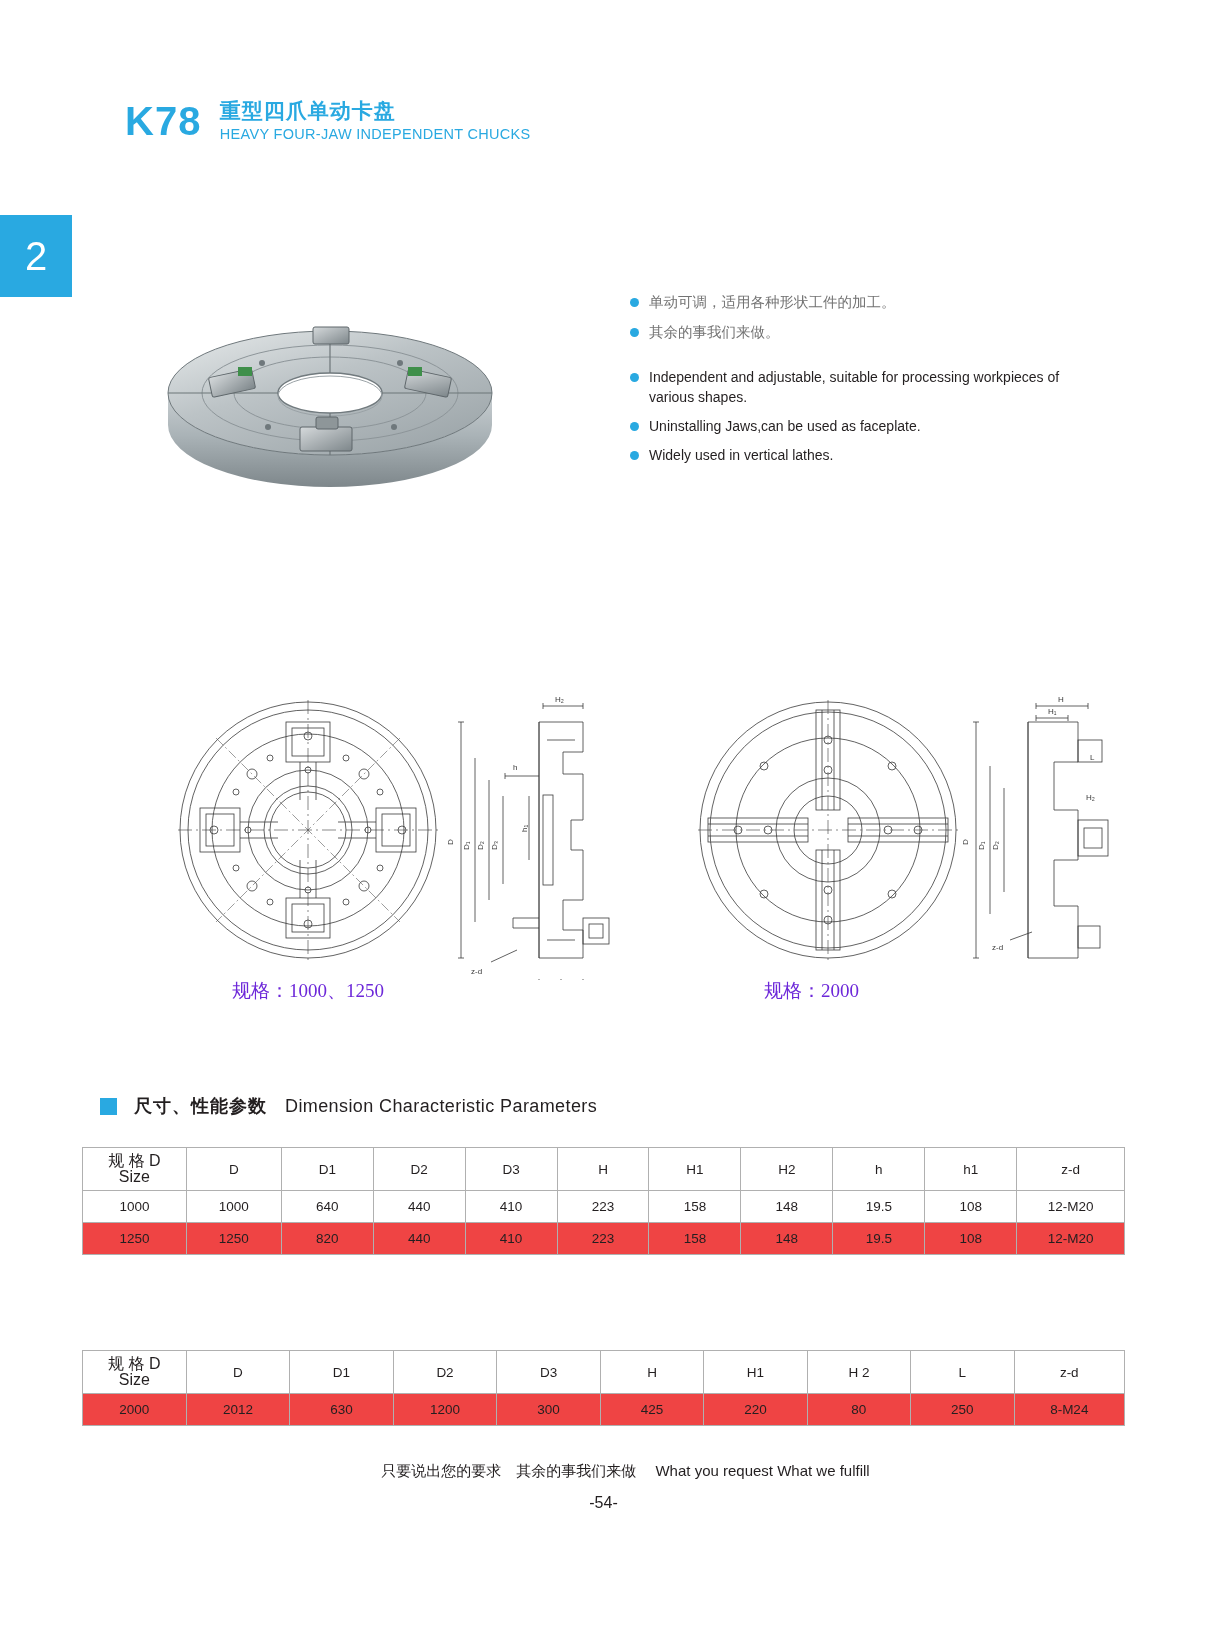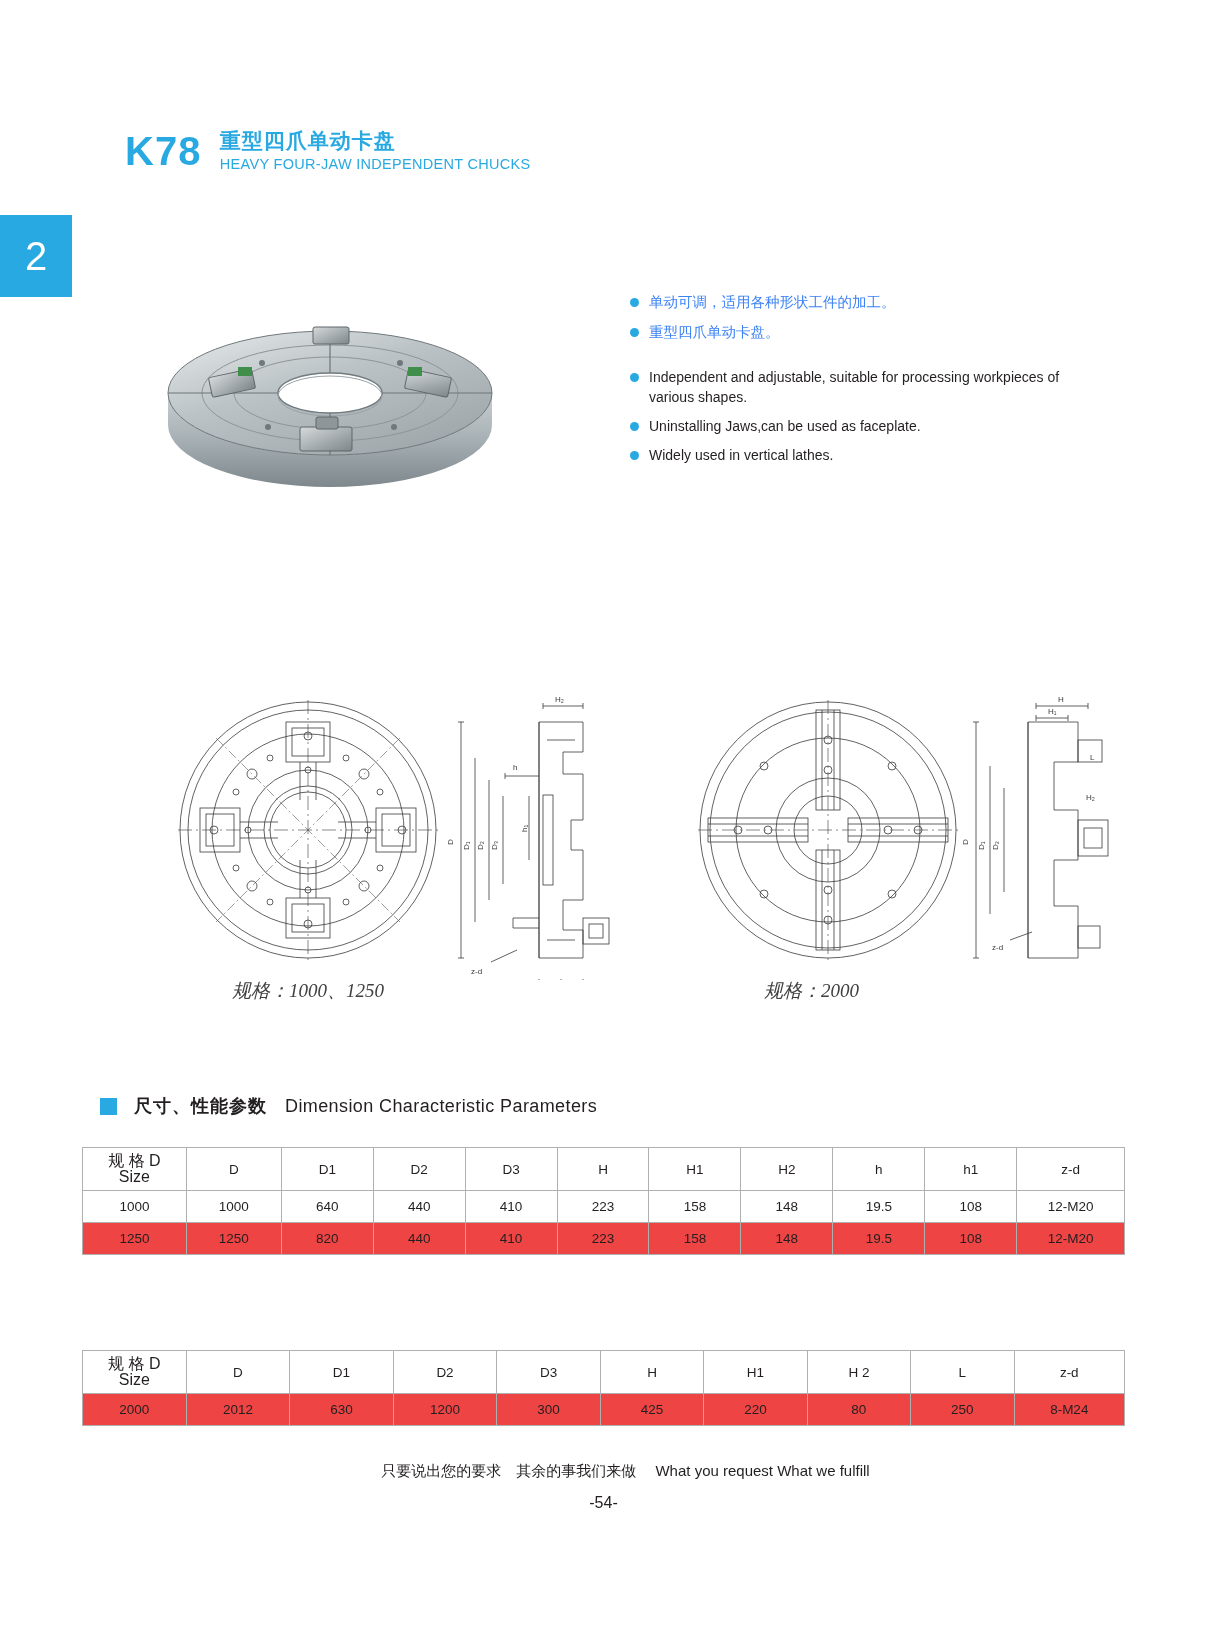--- a/index.html
+++ b/index.html
@@ -8,21 +8,21 @@
     font-family:"Liberation Sans", sans-serif;
     color:#231f20;position:relative;overflow:hidden;
   }
   
   .page-tab{
     position:absolute;left:0;top:215px;width:72px;height:82px;
     background:#29a9e1;color:#fff;font-size:40px;
     display:flex;align-items:center;justify-content:center;
     font-family:"Liberation Sans", sans-serif;
   }
-  .title-block{position:absolute;left:125px;top:95px;margin-top:30px;}
+  .title-block{position:absolute;left:125px;top:95px;}
   .title-code{
     font-size:40px;font-weight:bold;color:#29a9e1;letter-spacing:1px;
     display:inline-block;vertical-align:top;line-height:52px;
   }
   .title-texts{display:inline-block;vertical-align:top;margin-left:14px;padding-top:3px;}
   .title-cn{font-size:21px;font-weight:bold;color:#29a9e1;letter-spacing:1px;line-height:26px;}
   .title-en{font-size:14.5px;color:#29a9e1;letter-spacing:0.3px;line-height:20px;}
 
   
   .photo{
@@ -30,27 +30,27 @@
   }
   .photo svg{display:block;}
 
   
   .bullets{position:absolute;left:630px;top:292px;width:430px;}
   .bullet-row{display:flex;align-items:flex-start;margin-bottom:9px;}
   .dot{
     width:9px;height:9px;border-radius:50%;background:#29a9e1;
     margin-top:6px;margin-right:10px;flex:0 0 auto;
   }
-  .bullet-cn{font-size:14.5px;color:#3b82f6;line-height:21px;}
+  .bullet-cn{font-size:14.5px;color:#737373;line-height:21px;}
   .bullet-en{font-size:14px;color:#231f20;line-height:20px;}
   .bullets-en{margin-top:24px;}
 
   
   .drawings{position:absolute;left:0;top:680px;width:1207px;height:300px;margin-left:48px;}
-  .caption{position:absolute;font-size:19px;color:#404040;font-family:"Liberation Serif", serif;font-style:italic;}
+  .caption{position:absolute;font-size:19px;color:#6d28d9;font-family:"Liberation Serif", serif;}
   .cap1{left:232px;top:978px;}
   .cap2{left:764px;top:978px;}
 
   
   .sec-head{position:absolute;left:100px;top:1094px;display:flex;align-items:center;}
   .sec-mark{width:17px;height:17px;background:#29a9e1;margin-right:17px;}
   .sec-cn{font-size:18px;font-weight:bold;color:#231f20;letter-spacing:1px;}
   .sec-en{font-size:18px;color:#231f20;margin-left:18px;letter-spacing:0.4px;}
 
   
@@ -145,21 +145,21 @@
 </svg>
 </div>
 
 <div class="bullets">
   <div class="bullet-row">
     <span class="dot"></span>
     <span class="bullet-cn">单动可调，适用各种形状工件的加工。</span>
   </div>
   <div class="bullet-row">
     <span class="dot"></span>
-    <span class="bullet-cn">重型四爪单动卡盘。</span>
+    <span class="bullet-cn">其余的事我们来做。</span>
   </div>
 
   <div class="bullets-en">
     <div class="bullet-row">
       <span class="dot"></span>
       <span class="bullet-en">Independent and adjustable, suitable for processing workpieces of various shapes.</span>
     </div>
     <div class="bullet-row">
       <span class="dot"></span>
       <span class="bullet-en">Uninstalling Jaws,can be used as faceplate.</span>

